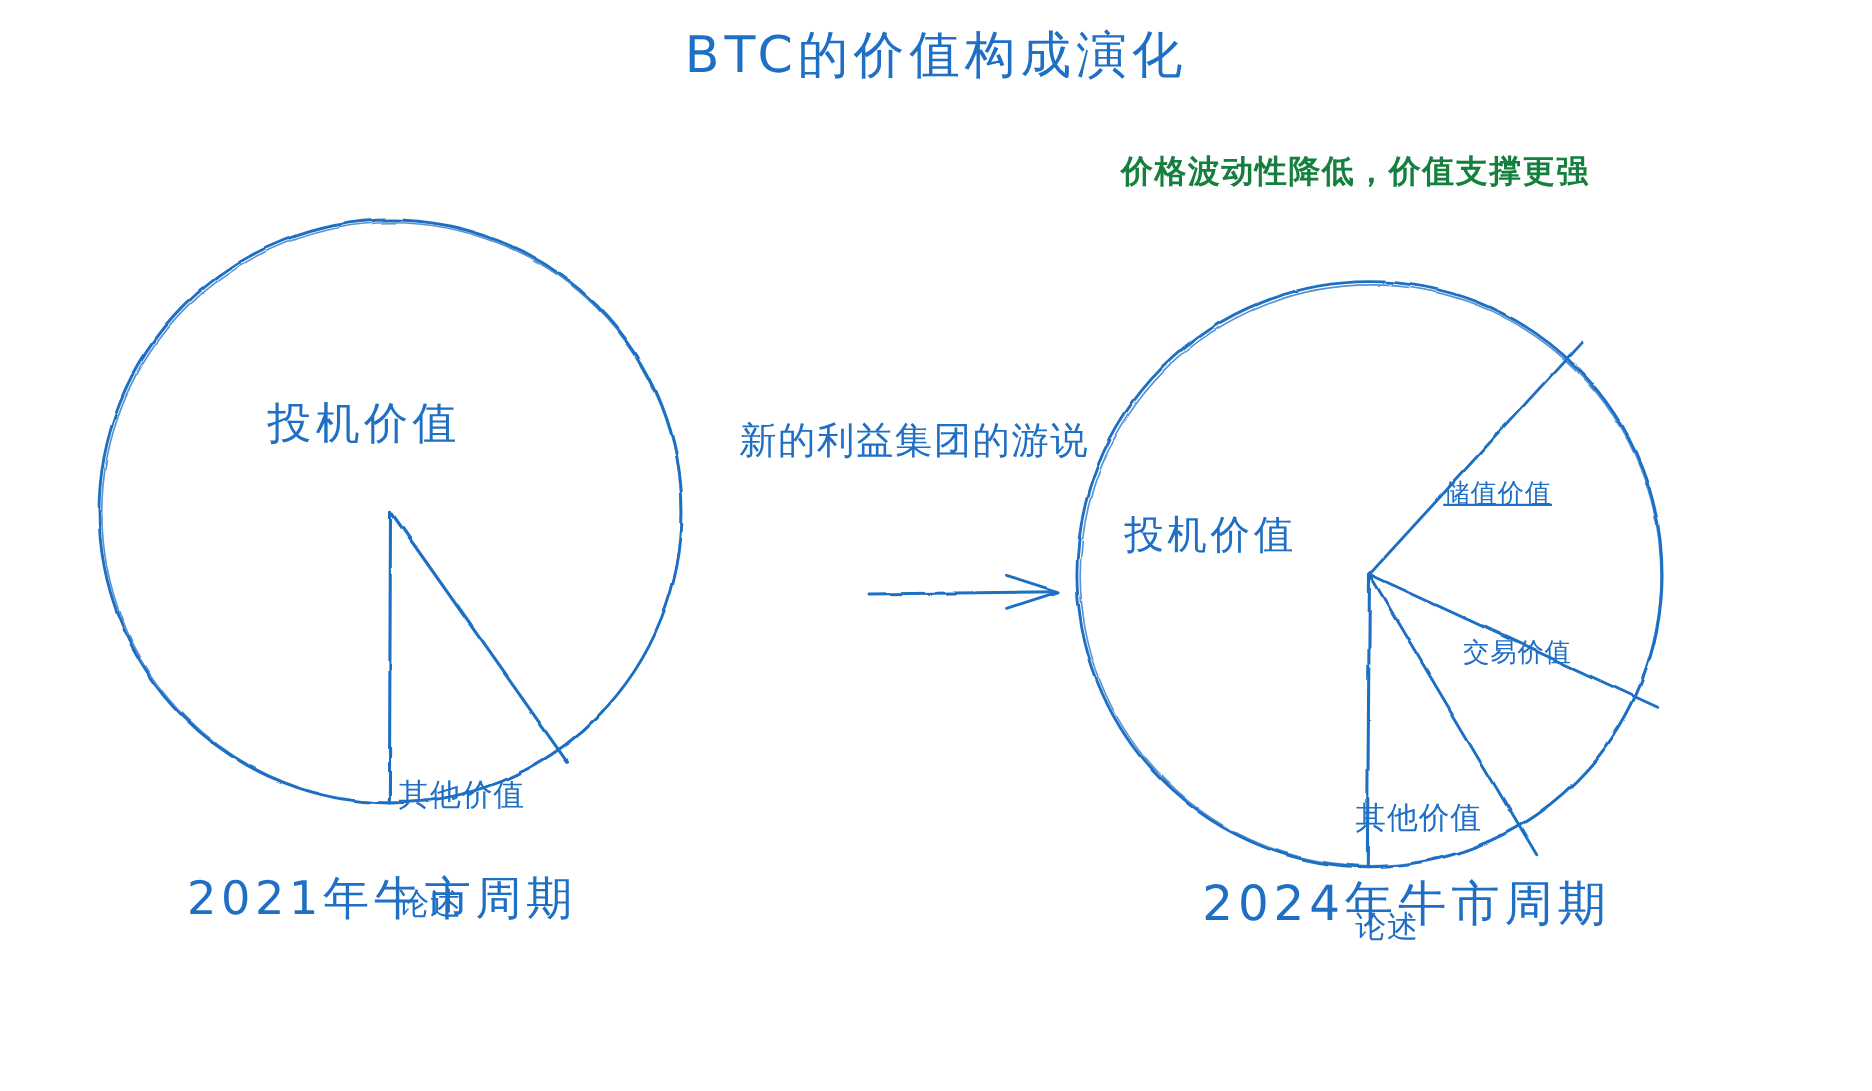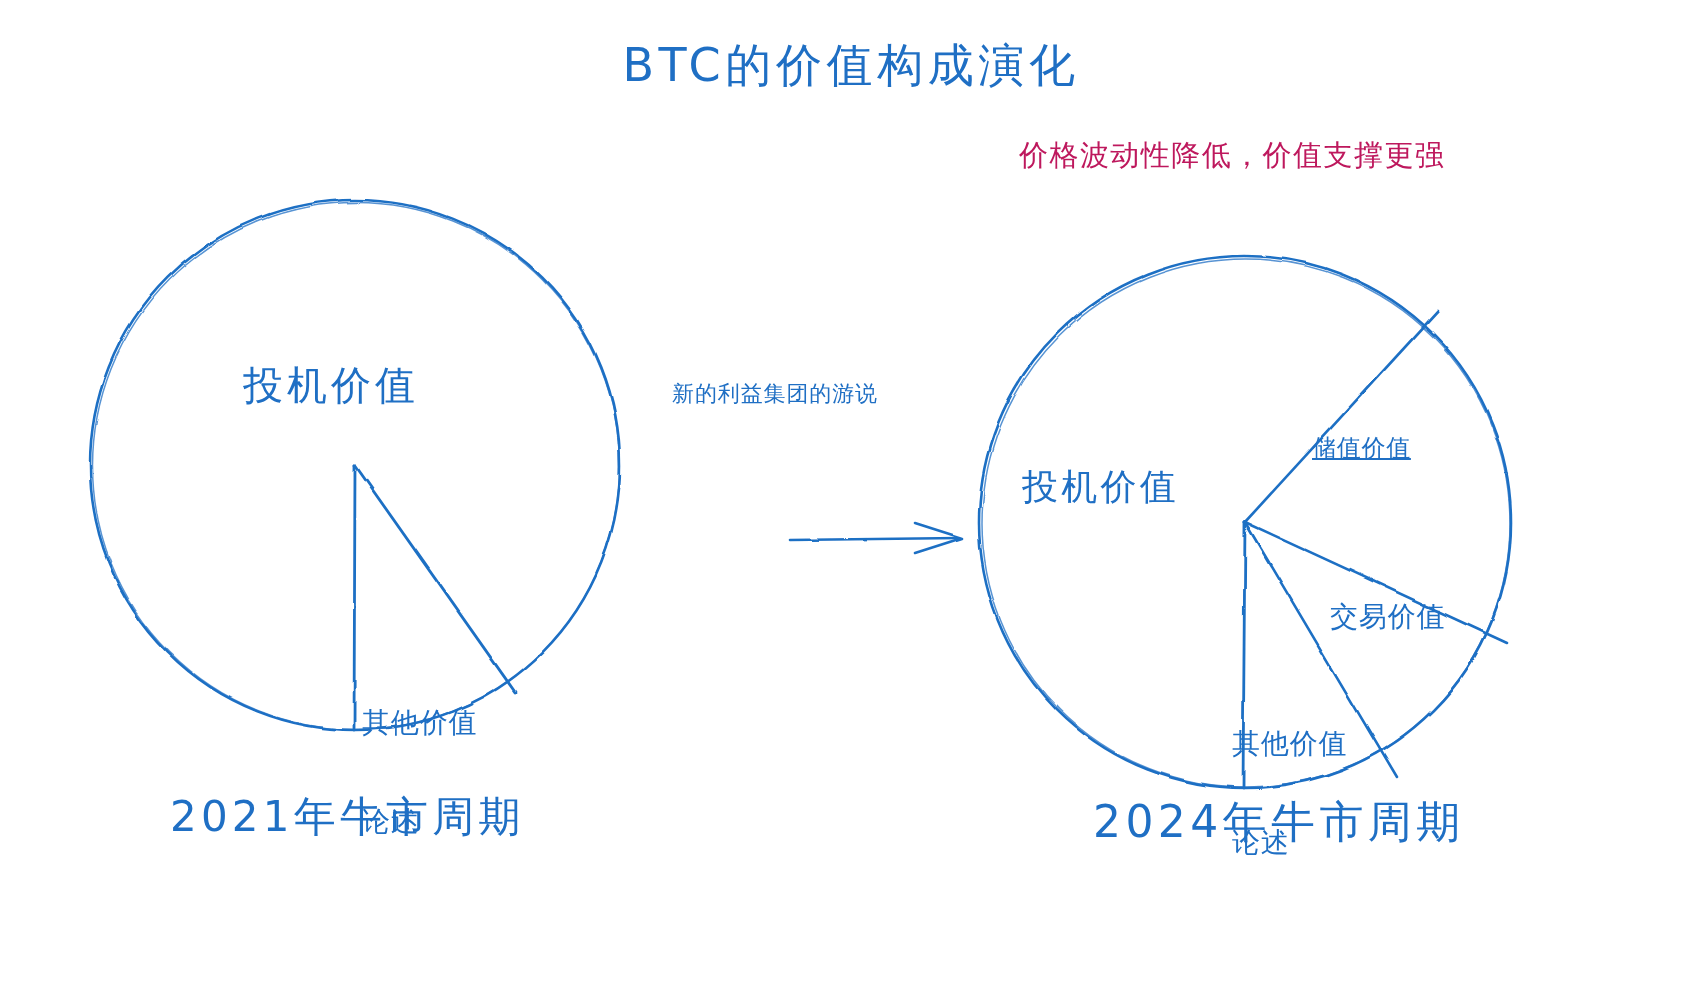--- a/index.html
+++ b/index.html
@@ -29,39 +29,38 @@
     height: 992px;
   }
   .txt {
     position: absolute;
     white-space: pre;
     font-family: "DejaVu Sans", "Liberation Sans", sans-serif;
     letter-spacing: 0.06em;
     line-height: 1.18;
   }
   .ink-blue { color: #1f6fc4; }
-  .ink-green { color: #be185d; }
+  .ink-green { color: #15803d; font-weight: bold; }
 
   #diagram-title {
     left: 0; top: 22px;
     width: 1702px;
     text-align: center;
     font-size: 46px;
     letter-spacing: 0.10em;
     font-weight: 400;
-    margin-top: 16px;
   }
   #annotation-volatility {
     left: 1019px; top: 138px;
     font-size: 29px;
     letter-spacing: 0.05em;
   }
   #arrow-caption {
     left: 672px; top: 381px;
-    font-size: 22px;
+    font-size: 34px;
     letter-spacing: 0.04em;
   }
   #left-speculative-label {
     left: 243px; top: 362px;
     font-size: 40px;
     letter-spacing: 0.10em;
   }
   #left-other-label {
     left: 362px; top: 640px;
     font-size: 28px;
@@ -77,23 +76,24 @@
     font-size: 36px;
     letter-spacing: 0.09em;
   }
   #right-store-label {
     left: 1312px; top: 434px;
     font-size: 24px;
     letter-spacing: 0.03em;
     text-decoration: underline;
   }
   #right-transaction-label {
-    left: 1330px; top: 600px;
-    font-size: 28px;
+    left: 1330px; top: 582px;
+    font-size: 24px;
     letter-spacing: 0.03em;
+    font-family: Liberation Mono, monospace;
   }
   #right-other-label {
     left: 1232px; top: 661px;
     font-size: 28px;
     letter-spacing: 0.03em;
   }
   #right-caption {
     left: 1093px; top: 796px;
     font-size: 44px;
     letter-spacing: 0.10em;

